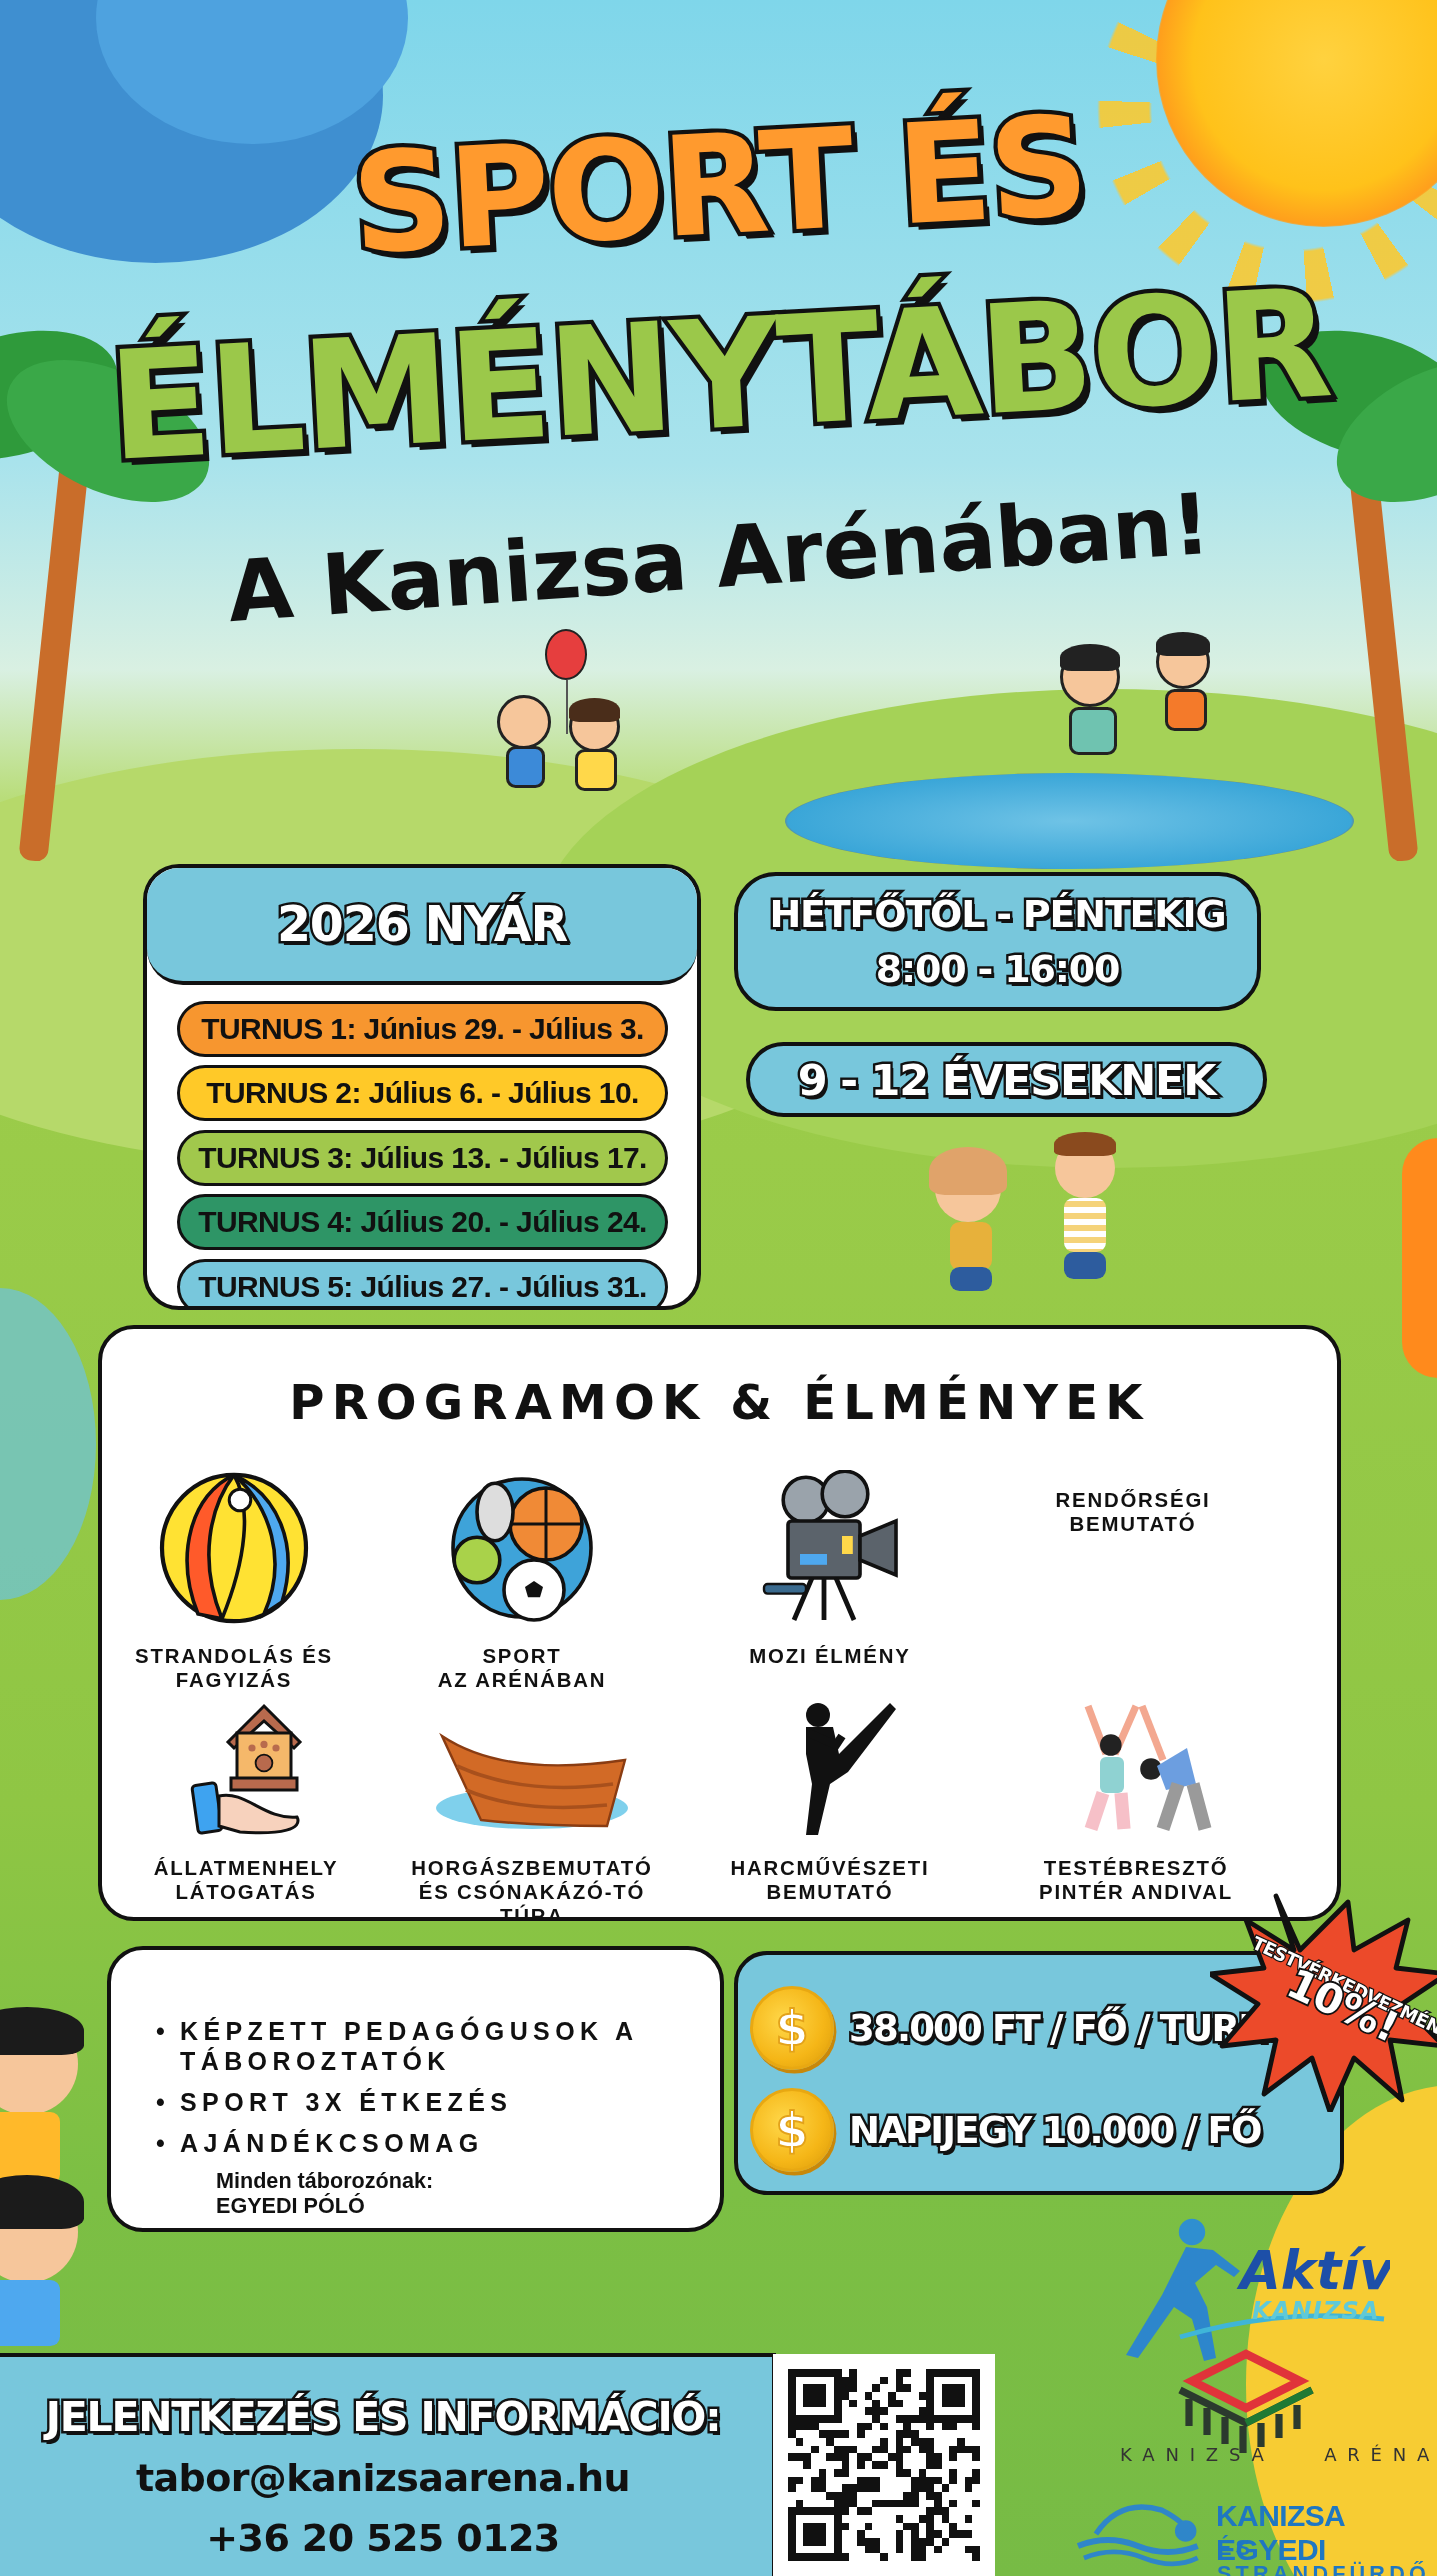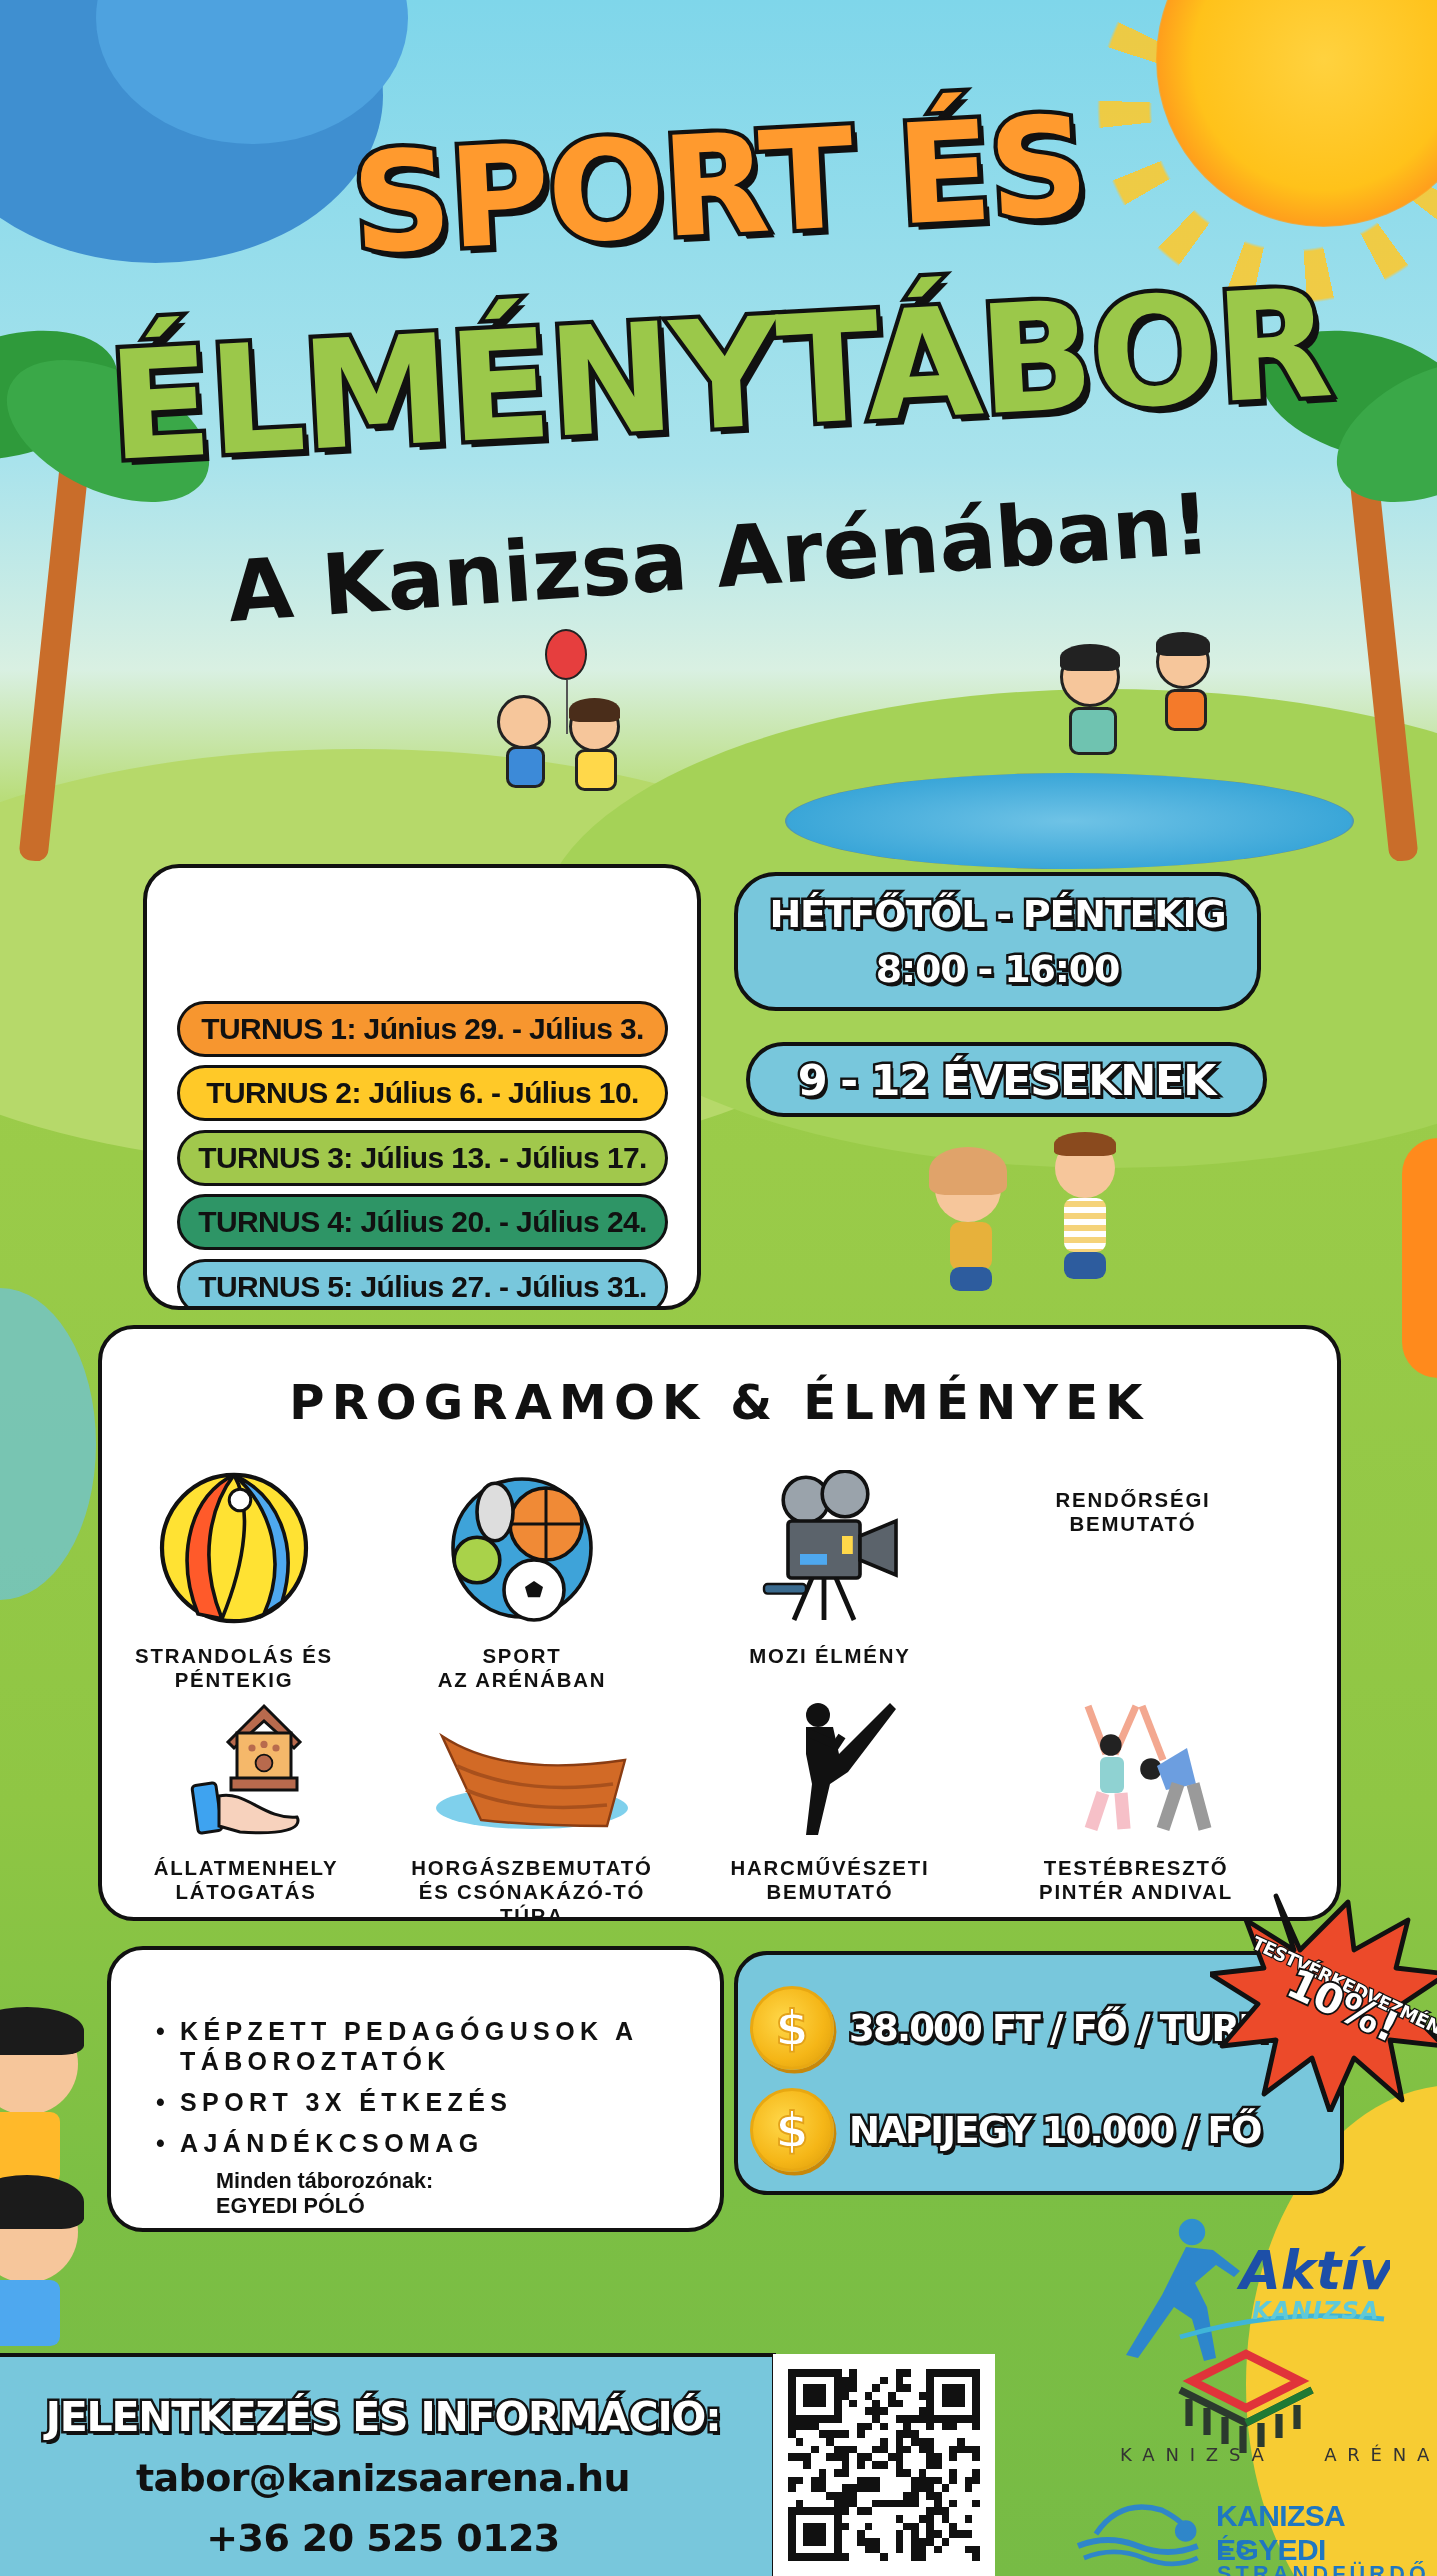--- a/index.html
+++ b/index.html
@@ -154,20 +154,21 @@
 <div class="kid" style="left:1036px;top:635px;width:216px;height:156px;">
   <div class="head" style="left:24px;top:12px;width:60px;height:60px;"></div>
   <div class="hair" style="left:24px;top:9px;width:60px;height:27px;background:#222;"></div>
   <div class="body" style="left:33px;top:72px;width:48px;height:48px;background:#6fc3b0;"></div>
   <div class="head" style="left:120px;top:0;width:54px;height:54px;"></div>
   <div class="hair" style="left:120px;top:-3px;width:54px;height:24px;background:#222;"></div>
   <div class="body" style="left:129px;top:54px;width:42px;height:42px;background:#f47a2a;"></div>
 </div>
 
 <div class="card season-card">
+  <div class="season-head bubble-text">2026 NYÁR</div>
   <div class="turnus-list">
     <div class="turnus" style="background:#f7962f;">TURNUS 1: Június 29. - Július 3.</div>
     <div class="turnus" style="background:#ffc928;">TURNUS 2: Július 6. - Július 10.</div>
     <div class="turnus" style="background:#a1c84c;">TURNUS 3: Július 13. - Július 17.</div>
     <div class="turnus" style="background:#2e9566;">TURNUS 4: Július 20. - Július 24.</div>
     <div class="turnus" style="background:#78c7dc;">TURNUS 5: Július 27. - Július 31.</div>
   </div>
 </div>
 
 <div class="card card-blue hours-card">
@@ -195,21 +196,21 @@
       <svg width="156" height="156" viewBox="0 0 260 260">
         <ellipse cx="130" cy="130" rx="120" ry="122" fill="#ffe233" stroke="#111" stroke-width="7"></ellipse>
         <path d="M130 8 C60 40 30 140 70 240 L110 248 C70 150 90 60 130 8Z" fill="#ff5a2a" stroke="#111" stroke-width="6"></path>
         <path d="M130 8 C200 40 240 120 210 220 L180 240 C220 150 190 60 130 8Z" fill="#4ea8ef" stroke="#111" stroke-width="6"></path>
         <path d="M130 8 C160 60 150 150 110 248" fill="none" stroke="#111" stroke-width="6"></path>
         <circle cx="140" cy="50" r="18" fill="#fff" stroke="#111" stroke-width="5"></circle>
       </svg>
     </div>
     <div class="prog-label">
       <div>STRANDOLÁS ÉS</div>
-        <div>PÉNTEKIG</div>
+        <div>FAGYIZÁS</div>
     </div>
   </div>
 
   <div class="prog" style="left:282px;top:141px;">
     <div class="prog-icon">
       <svg width="156" height="156" viewBox="0 0 260 260">
         <circle cx="130" cy="130" r="115" fill="#3ea3d9" stroke="#111" stroke-width="6"></circle>
         <circle cx="170" cy="90" r="60" fill="#f08a36" stroke="#111" stroke-width="6"></circle>
         <path d="M110 90 H230 M170 30 V150" stroke="#111" stroke-width="5"></path>
         <ellipse cx="85" cy="70" rx="30" ry="48" fill="#ddd" stroke="#111" stroke-width="6"></ellipse>

